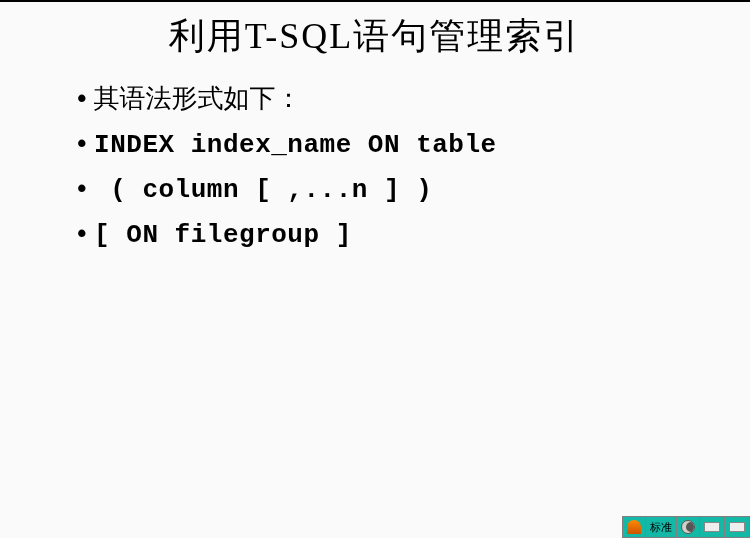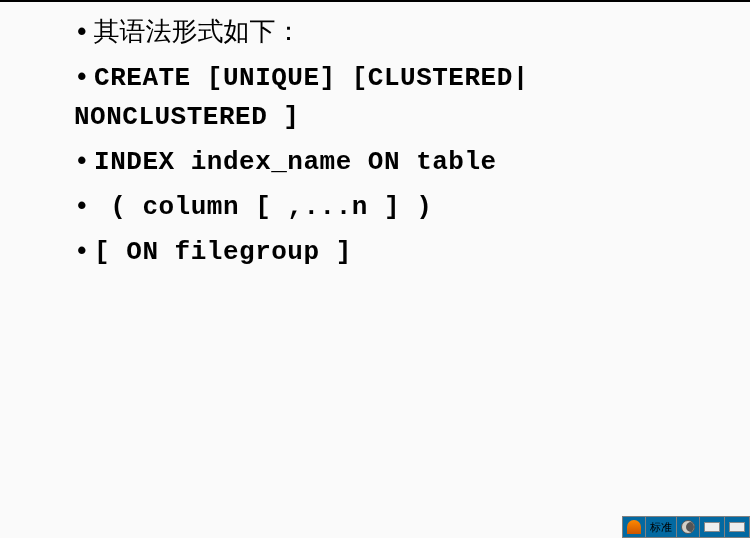--- a/index.html
+++ b/index.html
@@ -55,21 +55,21 @@
     }
     .indent {
       padding-left: 60px;
     }
     .statusbar {
       position: absolute;
       bottom: 0;
       right: 0;
       display: flex;
       align-items: center;
-      background: #0369a1;
+      background: #14b8a6;
       border: 1px solid #808080;
       height: 22px;
       font-size: 11px;
       font-family: "SimSun", Arial, sans-serif;
     }
     .statusbar-item {
       padding: 0 4px;
       border-right: 1px solid #808080;
       height: 100%;
       display: flex;
@@ -108,29 +108,27 @@
       background: #eee;
       border: 1px solid #888;
       width: 16px;
       height: 10px;
     }
   </style>
 </head>
 <body>
 
 <div class="slide">
+  <h1 class="title">利用T-SQL语句管理索引</h1>
 
   <div class="content">
     <div class="bullet-line">
       <span class="bullet">•</span><span class="intro">其语法形式如下：</span>
     </div>
 
-    <div class="bullet-line mono">
-      <span class="bullet">•</span><span>CREATE      [UNIQUE]       [CLUSTERED| NONCLUSTERED ]</span>
-    </div>
 
     <div class="bullet-line mono">
       <span class="bullet">•</span><span>INDEX index_name ON table</span>
     </div>
 
     <div class="bullet-line mono">
       <span class="bullet">•</span><span> ( column [ ,...n ] )</span>
     </div>
 
 

